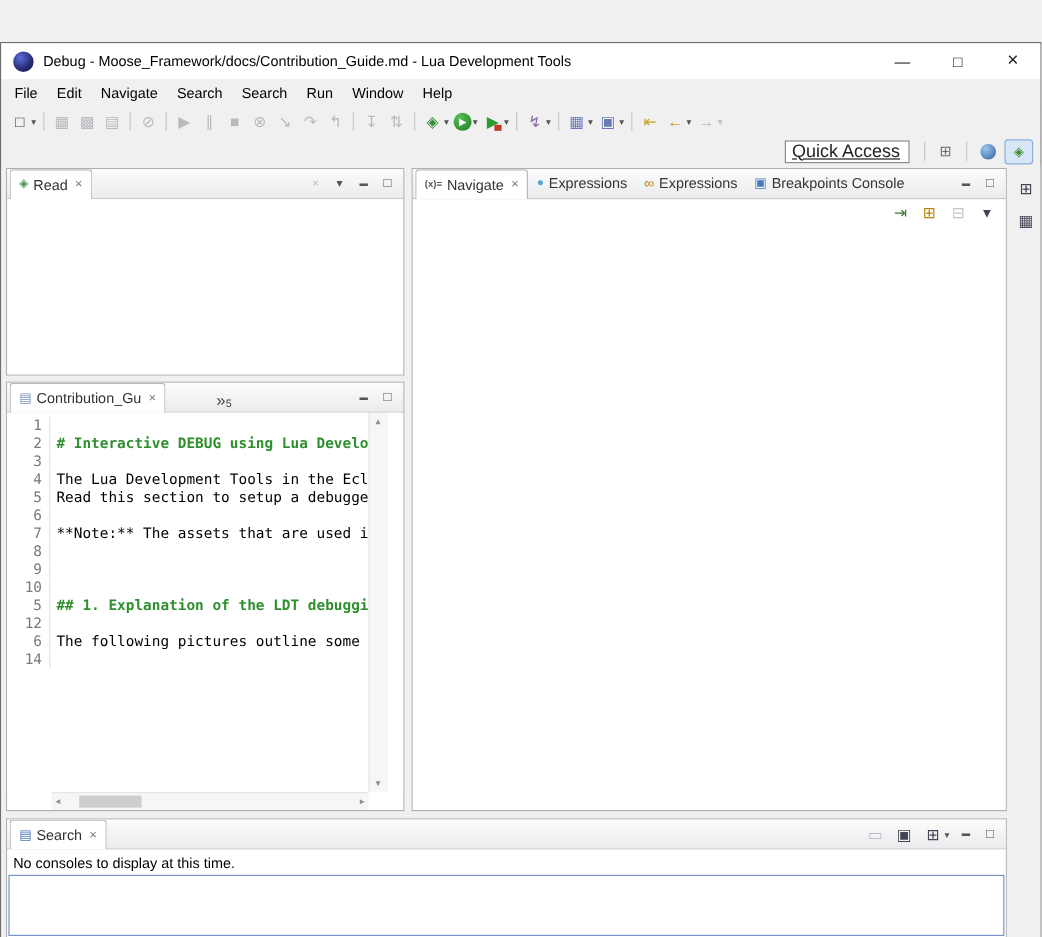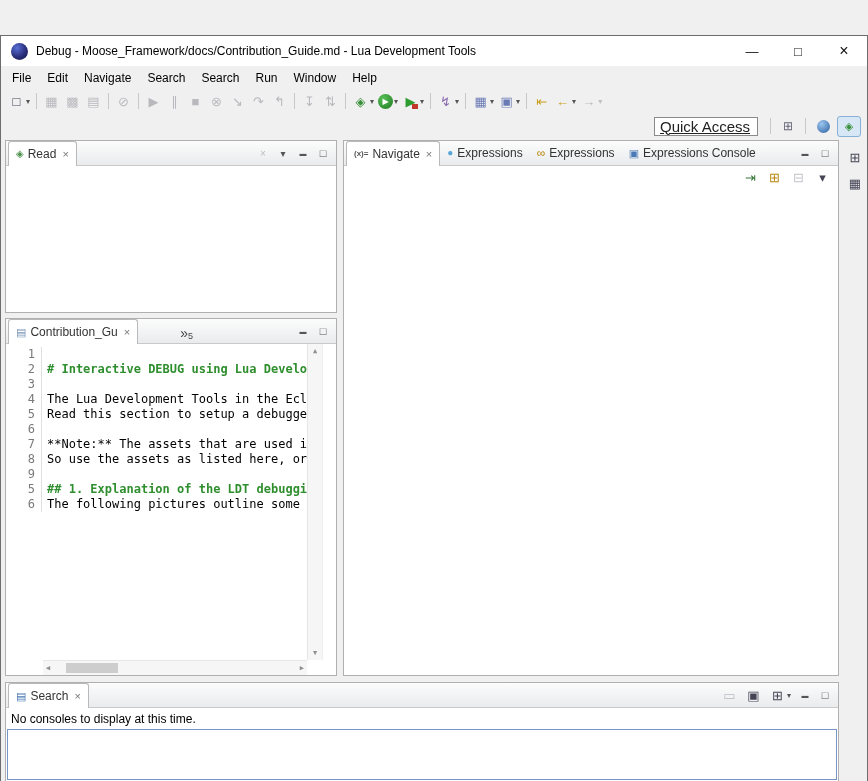--- a/index.html
+++ b/index.html
@@ -307,24 +307,27 @@
       </div>
       <div class="editor-body" data-name="editor-body">
         <div class="code-area" data-name="editor-code-area">
             <div class="code-line" data-name="code-line"><span class="ln" data-name="line-number">1</span><span class="ct" data-name="code-text"></span></div>
             <div class="code-line" data-name="code-line"><span class="ln" data-name="line-number">2</span><span class="ct heading" data-name="code-text"># Interactive DEBUG using Lua Develop</span></div>
             <div class="code-line" data-name="code-line"><span class="ln" data-name="line-number">3</span><span class="ct" data-name="code-text"></span></div>
             <div class="code-line" data-name="code-line"><span class="ln" data-name="line-number">4</span><span class="ct" data-name="code-text">The Lua Development Tools in the Ecli</span></div>
             <div class="code-line" data-name="code-line"><span class="ln" data-name="line-number">5</span><span class="ct" data-name="code-text">Read this section to setup a debugger</span></div>
             <div class="code-line" data-name="code-line"><span class="ln" data-name="line-number">6</span><span class="ct" data-name="code-text"></span></div>
             <div class="code-line" data-name="code-line"><span class="ln" data-name="line-number">7</span><span class="ct" data-name="code-text">**Note:** The assets that are used in</span></div>
-            <div class="code-line" data-name="code-line"><span class="ln" data-name="line-number">8</span><span class="ct" data-name="code-text">So use the assets as listed here, or</span></div>
+            <div class="code-line" data-name="code-line"><span class="ln" data-name="line-number">8</span></div>
             <div class="code-line" data-name="code-line"><span class="ln" data-name="line-number">9</span><span class="ct" data-name="code-text"></span></div>
+            <div class="code-line" data-name="code-line"><span class="ln" data-name="line-number">10</span><span class="ct" data-name="code-text"></span></div>
             <div class="code-line" data-name="code-line"><span class="ln" data-name="line-number">5</span><span class="ct heading" data-name="code-text">## 1. Explanation of the LDT debuggin</span></div>
+            <div class="code-line" data-name="code-line"><span class="ln" data-name="line-number">12</span><span class="ct" data-name="code-text"></span></div>
             <div class="code-line" data-name="code-line"><span class="ln" data-name="line-number">6</span><span class="ct" data-name="code-text">The following pictures outline some o</span></div>
+            <div class="code-line" data-name="code-line"><span class="ln" data-name="line-number">14</span><span class="ct" data-name="code-text"></span></div>
           </div>
         <div class="vscroll" data-name="editor-vertical-scrollbar">
           <span data-name="scroll-up-icon">▲</span>
           <span data-name="scroll-down-icon">▼</span>
         </div>
         <div class="overview" data-name="editor-overview-ruler"></div>
         <div class="hscroll" data-name="editor-horizontal-scrollbar">
           <span data-name="scroll-left-icon">◀</span>
           <span class="hs-wrap" data-name="scrollbar-track">
               <span class="hthumb" data-name="scrollbar-thumb"></span>
@@ -345,21 +348,21 @@
             <div class="tab" data-name="tab-breakpoints">
               <span class="tic" data-name="breakpoints-icon">●</span>
               <span class="tlabel" data-name="tab-breakpoints-label">Expressions</span>
             </div>
             <div class="tab" data-name="tab-expressions">
               <span class="tic" data-name="expressions-icon">∞</span>
               <span class="tlabel" data-name="tab-expressions-label">Expressions</span>
             </div>
             <div class="tab" data-name="tab-interactive-console">
               <span class="tic" data-name="interactive-console-icon">▣</span>
-              <span class="tlabel" data-name="tab-interactive-console-label">Expressions Console</span>
+              <span class="tlabel" data-name="tab-interactive-console-label">Breakpoints Console</span>
             </div>
           </span>
         <div class="tabrow-right" data-name="variables-header-buttons">
           <span class="hbtn" data-name="minimize-view-button">
               <span class="min" data-name="minimize-icon">▬</span>
             </span>
           <span class="hbtn" data-name="maximize-view-button">
               <span class="max" data-name="maximize-icon">□</span>
             </span>
         </div>

